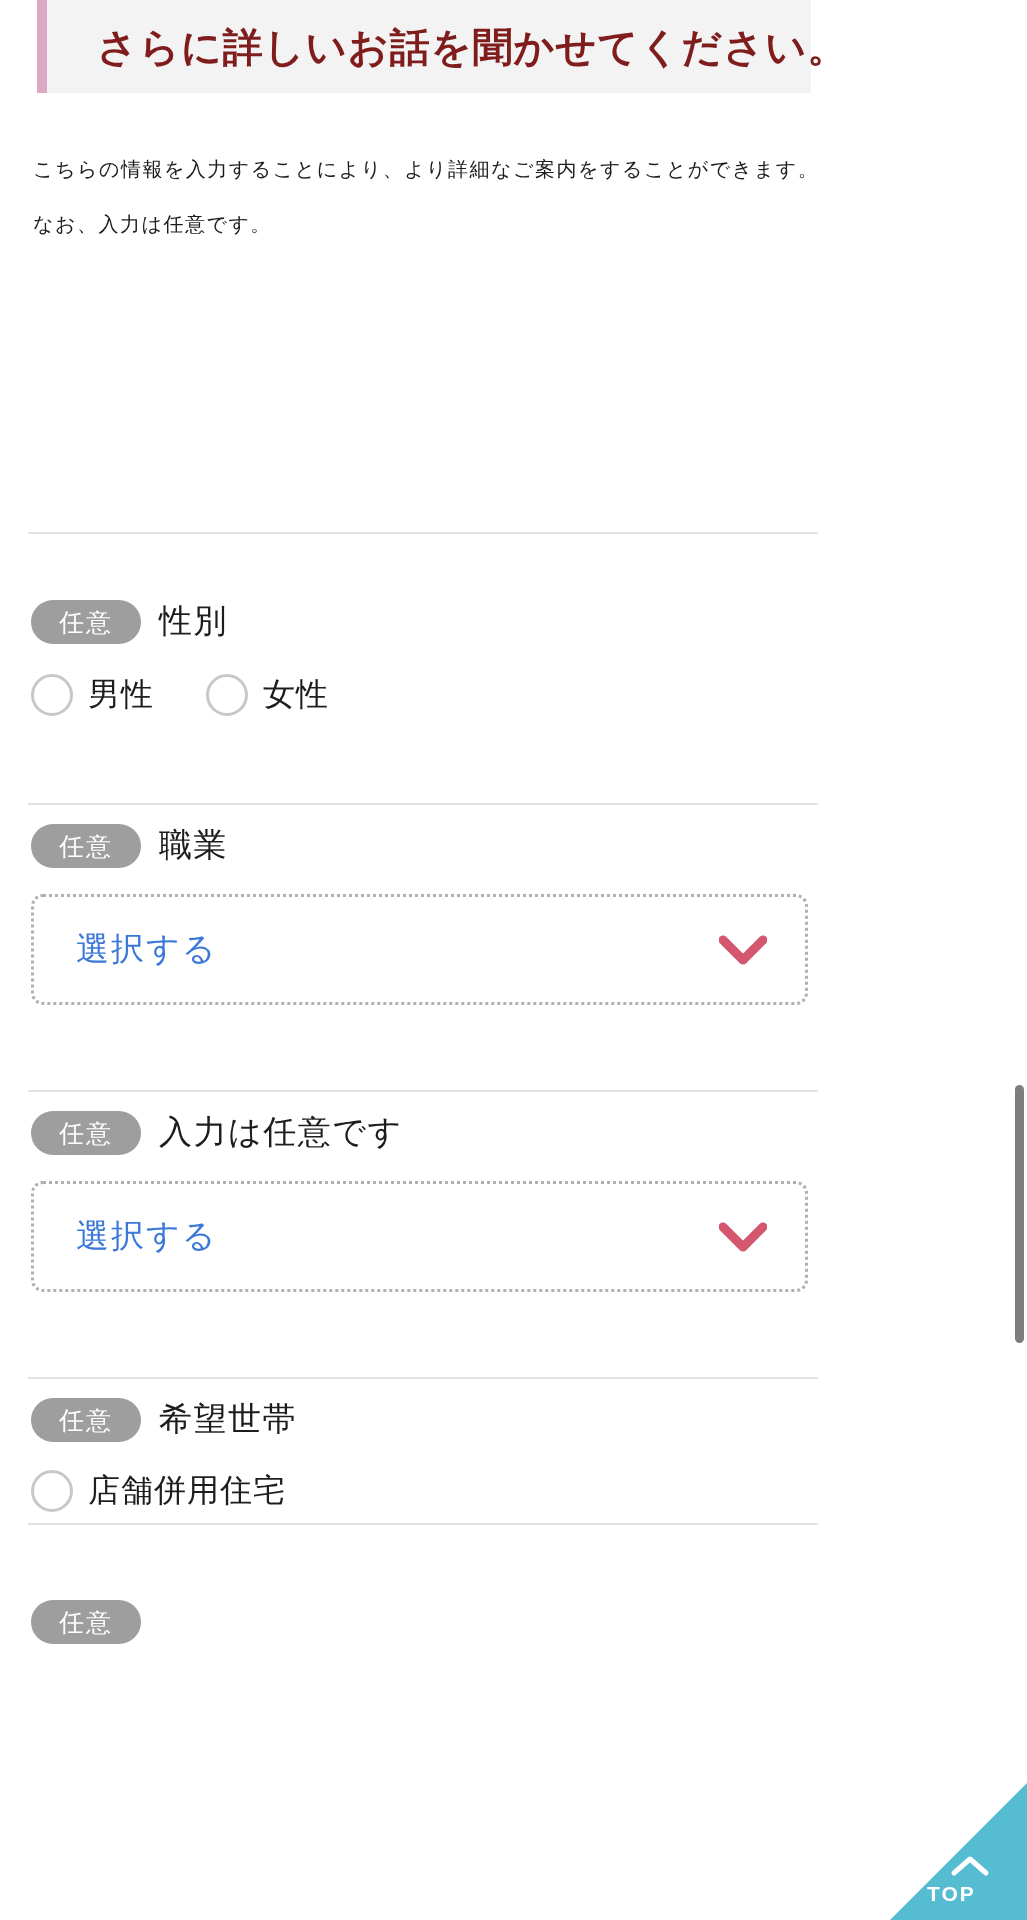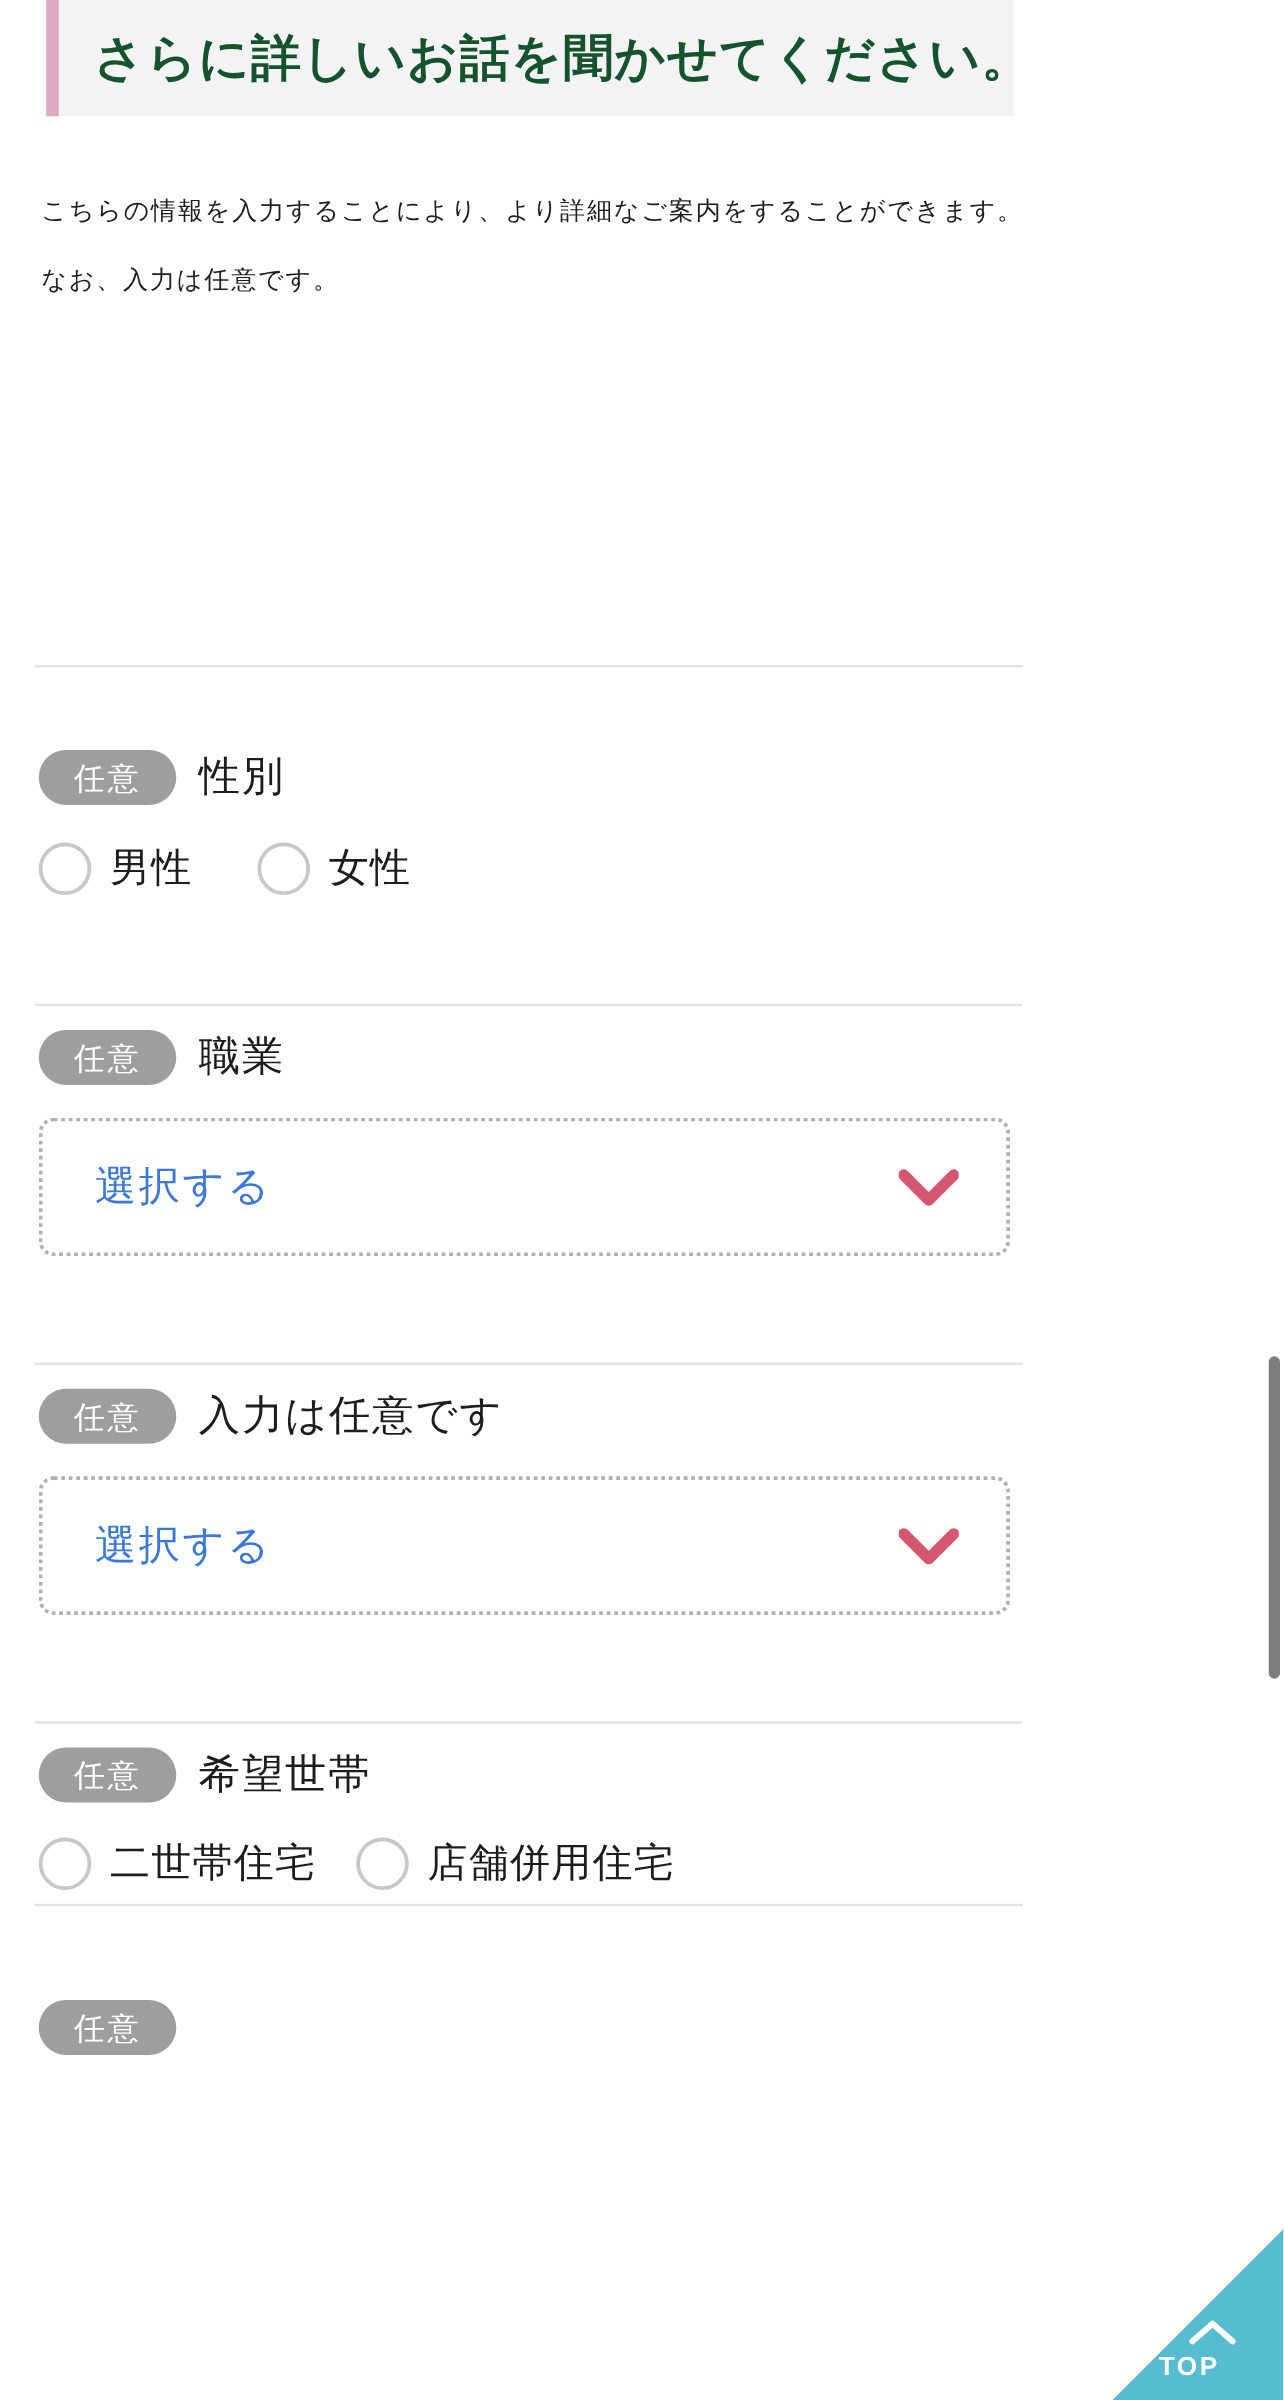--- a/index.html
+++ b/index.html
@@ -31,24 +31,24 @@
   }
   .heading-bar {
     position: absolute;
     left: 0px;
     top: 0px;
     width: 10px;
     height: 93px;
     background: #dda8c3;
   }
   .heading-text {
-    margin-left: 38px;
+    margin-left: 60px;
     font-size: 40px;
     font-weight: bold;
-    color: #14532d;
+    color: #7f1d1d;
     letter-spacing: 1px;
     line-height: 1.1;
     white-space: nowrap;
   }
 
   
   .lead {
     position: absolute;
     left: 33px;
     top: 142px;
@@ -281,24 +281,20 @@
   </div>
 
   <div class="divider full" style="top:1377px;"></div>
 
   <div class="field" style="top:1398px;">
     <div class="label-row">
       <span class="badge">任意</span>
       <span class="field-label">希望世帯</span>
     </div>
     <div class="radio-row" style="margin-top:18px; width:660px;">
-      <label class="radio-item">
-        <span class="radio-circle"></span>
-        <span class="radio-label">二世帯住宅</span>
-      </label>
       <label class="radio-item">
         <span class="radio-circle"></span>
         <span class="radio-label">店舗併用住宅</span>
       </label>
     </div>
   </div>
 
   <div class="divider full" style="top:1523px;"></div>
 
   <div class="field" style="top:1600px;">

